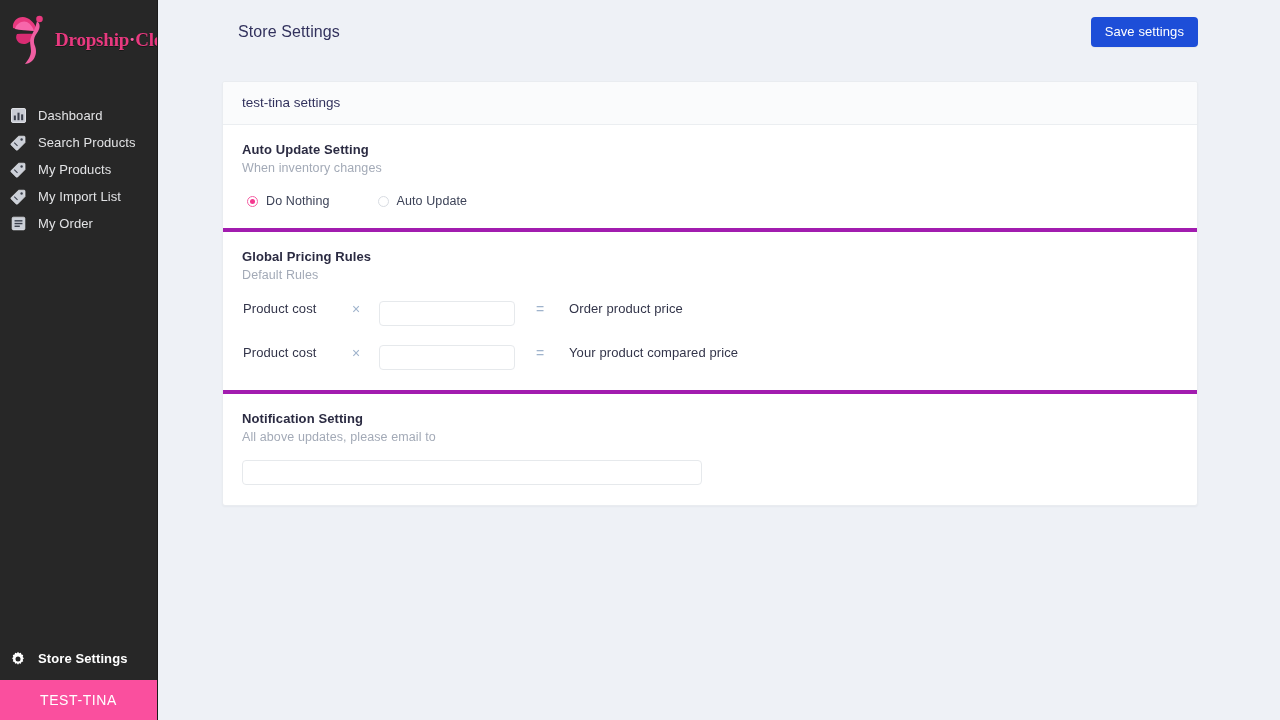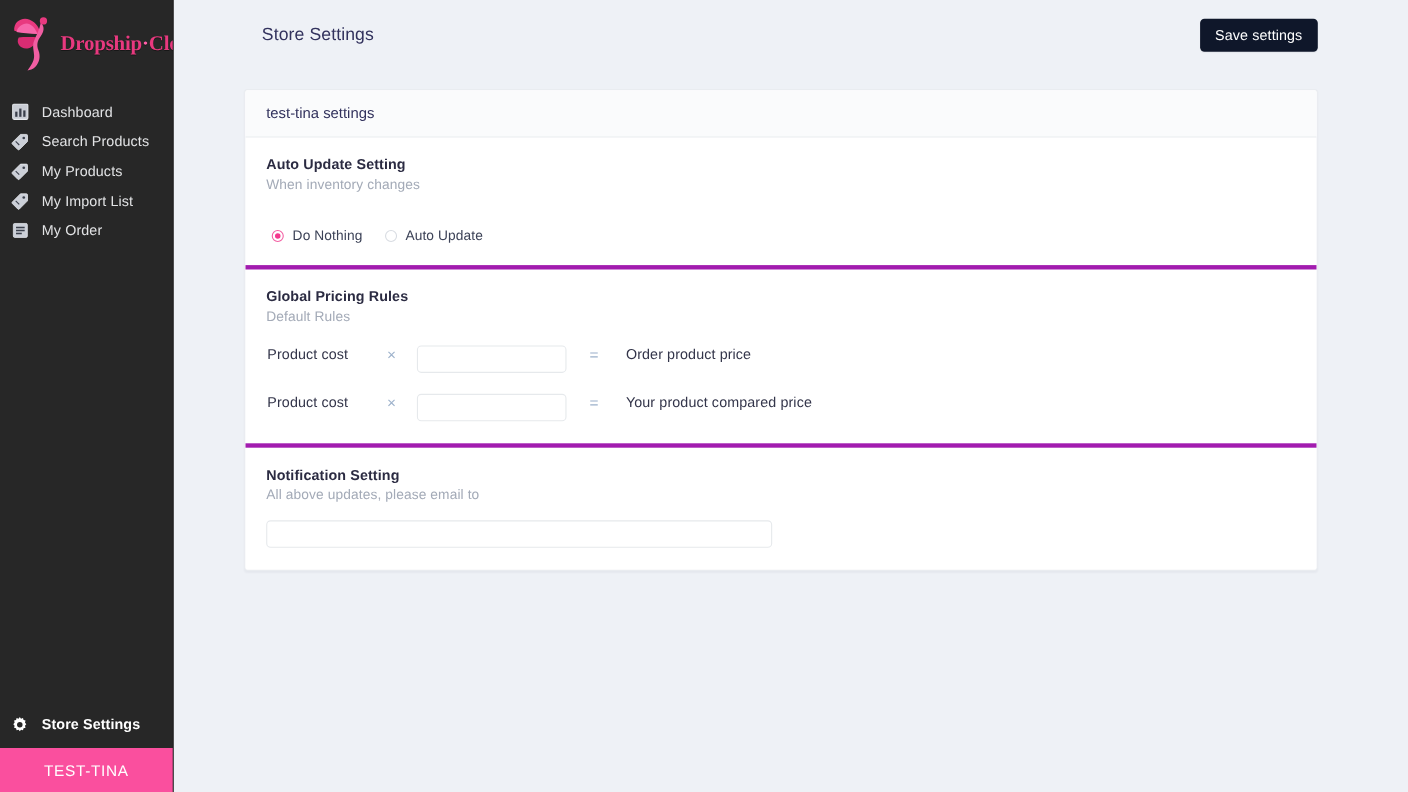--- a/index.html
+++ b/index.html
@@ -46,21 +46,21 @@
     font-size: 19px;
     font-weight: bold;
     color: #e8397f;
     letter-spacing: -0.2px;
     line-height: 1;
     white-space: nowrap;
     text-shadow: 0 1px 0 rgba(0,0,0,.4);
   }
   .brand-text .dot { color: #ff5fa8; }
 
-  .nav-top { margin-top: 10px; }
+  .nav-top { margin-top: 24px; }
   .nav-bottom { margin-top: auto; padding-bottom: 8px; }
 
   .nav-item {
     display: flex;
     align-items: center;
     height: 27px;
     padding-left: 6px;
     cursor: pointer;
     margin-bottom: 0px;
   }
@@ -108,21 +108,21 @@
     padding: 0 82px 0 80px;
     justify-content: space-between;
   }
   .page-title {
     font-size: 16px;
     color: #32325d;
     font-weight: normal;
     letter-spacing: .1px;
   }
   .btn-save {
-    background: #0f172a;
+    background: #1d4ed8;
     color: #ffffff;
     border: none;
     border-radius: 4px;
     font-size: 13px;
     font-family: "Liberation Sans", sans-serif;
     padding: 7px 14px 8px;
     cursor: pointer;
     letter-spacing: .1px;
     box-shadow: 0 1px 1px rgba(0,0,0,.04);
   }
@@ -159,22 +159,23 @@
   .sec-sub {
     font-size: 12.5px;
     color: #a3aab7;
     letter-spacing: .1px;
   }
 
   
   .radio-row {
     display: flex;
     align-items: flex-end;
-    margin-top: 32px;
+    margin-top: 19px;
     padding-left: 5px;
+    gap: 28px;
   }
   .radio-opt {
     display: flex;
     align-items: center;
     cursor: pointer;
     margin-right: 20px;
   }
   .radio-dot {
     width: 11px; height: 11px;
     border-radius: 50%;

